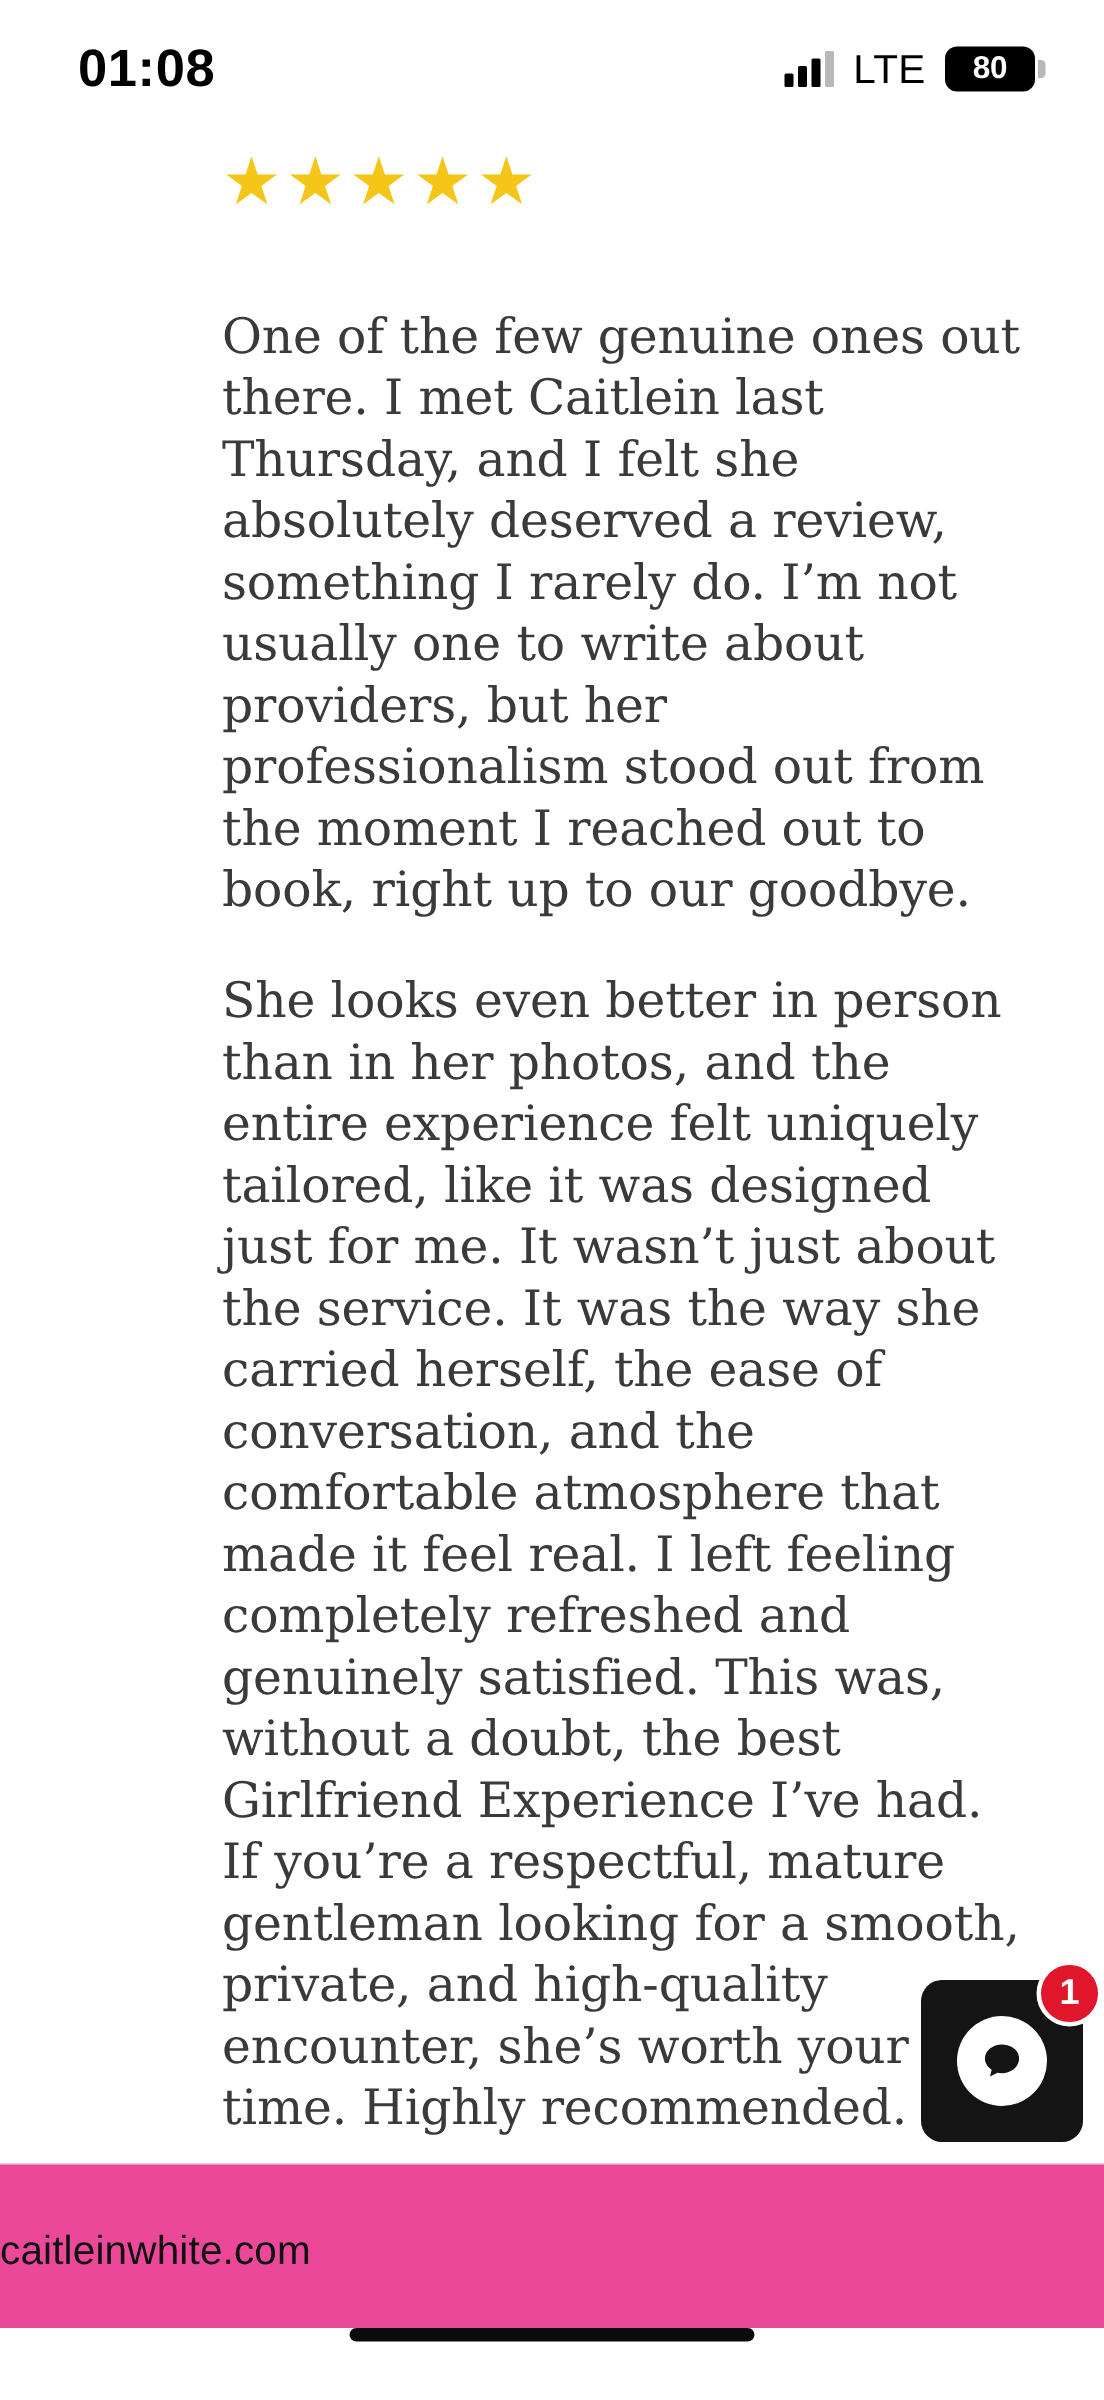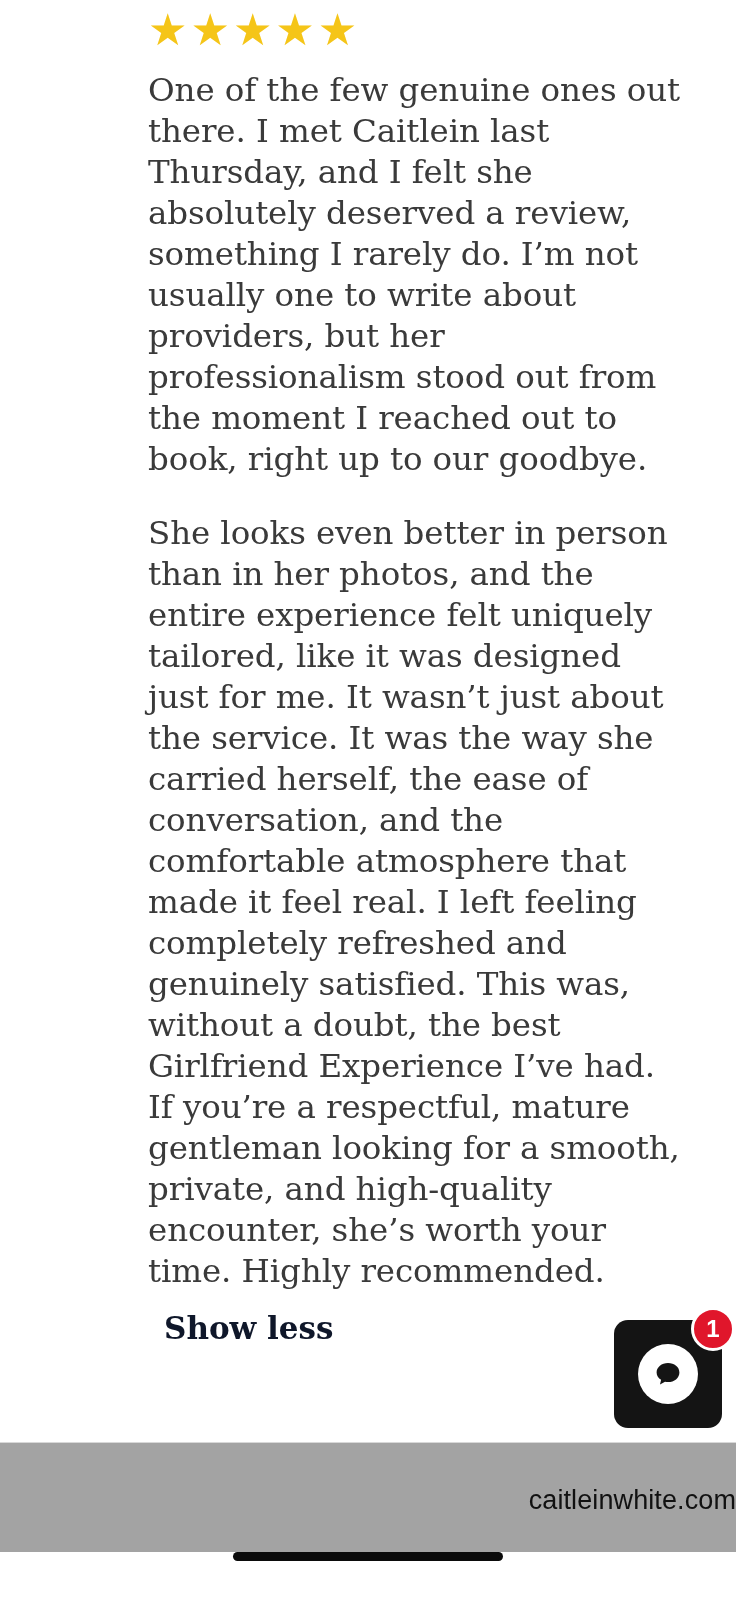--- a/index.html
+++ b/index.html
@@ -111,20 +111,21 @@
   .review-date {
     font-family: "DejaVu Serif", serif;
     font-style: italic;
     font-size: 31px;
     color: #2a2a2a;
     letter-spacing: 0.2px;
   }
   .review-body {
     padding-left: 104px;
     padding-right: 12px;
+    margin-top: 42px;
   }
   .review-body p {
     font-family: "DejaVu Serif", serif;
     font-size: 32.5px;
     line-height: 41px;
     color: #3a3a3a;
     margin-bottom: 33px;
     text-align: left;
     letter-spacing: -0.1px;
   }
@@ -177,24 +178,24 @@
     display: flex;
     align-items: center;
     justify-content: center;
     border: 3px solid #ffffff;
   }
 
   
   .browser-bar {
     flex: 0 0 110px;
     border-top: 1px solid #d8d8d8;
-    background: #a3a3a3;
-    display: flex;
-    align-items: center;
-    justify-content: flex-end;
+    background: #ec4899;
+    display: flex;
+    align-items: center;
+    justify-content: flex-start;
     padding-top: 6px;
   }
   .site-url {
     font-size: 27px;
     color: #111;
     font-weight: 500;
     letter-spacing: 0.1px;
   }
   .home-indicator-wrap {
     flex: 0 0 48px;
@@ -208,20 +209,36 @@
     height: 9px;
     border-radius: 6px;
     background: #0b0b0b;
   }
 </style>
 </head>
 <body>
 
 <div class="phone">
 
+  <div class="status-bar">
+    <div class="status-time">01:08</div>
+    <div class="status-right">
+      <div class="signal">
+        <i></i>
+          <i></i>
+          <i></i>
+          <i></i>
+      </div>
+      <div class="lte">LTE</div>
+      <div class="battery">
+        <span class="battery-level">80</span>
+        <span class="battery-tip"></span>
+      </div>
+    </div>
+  </div>
 
   <div class="content">
 
     <div class="review-head">
       <div class="stars">★★★★★</div>
     </div>
 
     <div class="review-body">
       <p>One of the few genuine ones out there. I met Caitlein last Thursday, and I felt she absolutely deserved a review, something I rarely do. I’m not usually one to write about providers, but her professionalism stood out from the moment I reached out to book, right up to our goodbye.</p>
       <p>She looks even better in person than in her photos, and the entire experience felt uniquely tailored, like it was designed just for me. It wasn’t just about the service. It was the way she carried herself, the ease of conversation, and the comfortable atmosphere that made it feel real. I left feeling completely refreshed and genuinely satisfied. This was, without a doubt, the best Girlfriend Experience I’ve had. If you’re a respectful, mature gentleman looking for a smooth, private, and high-quality encounter, she’s worth your time. Highly recommended.</p>

